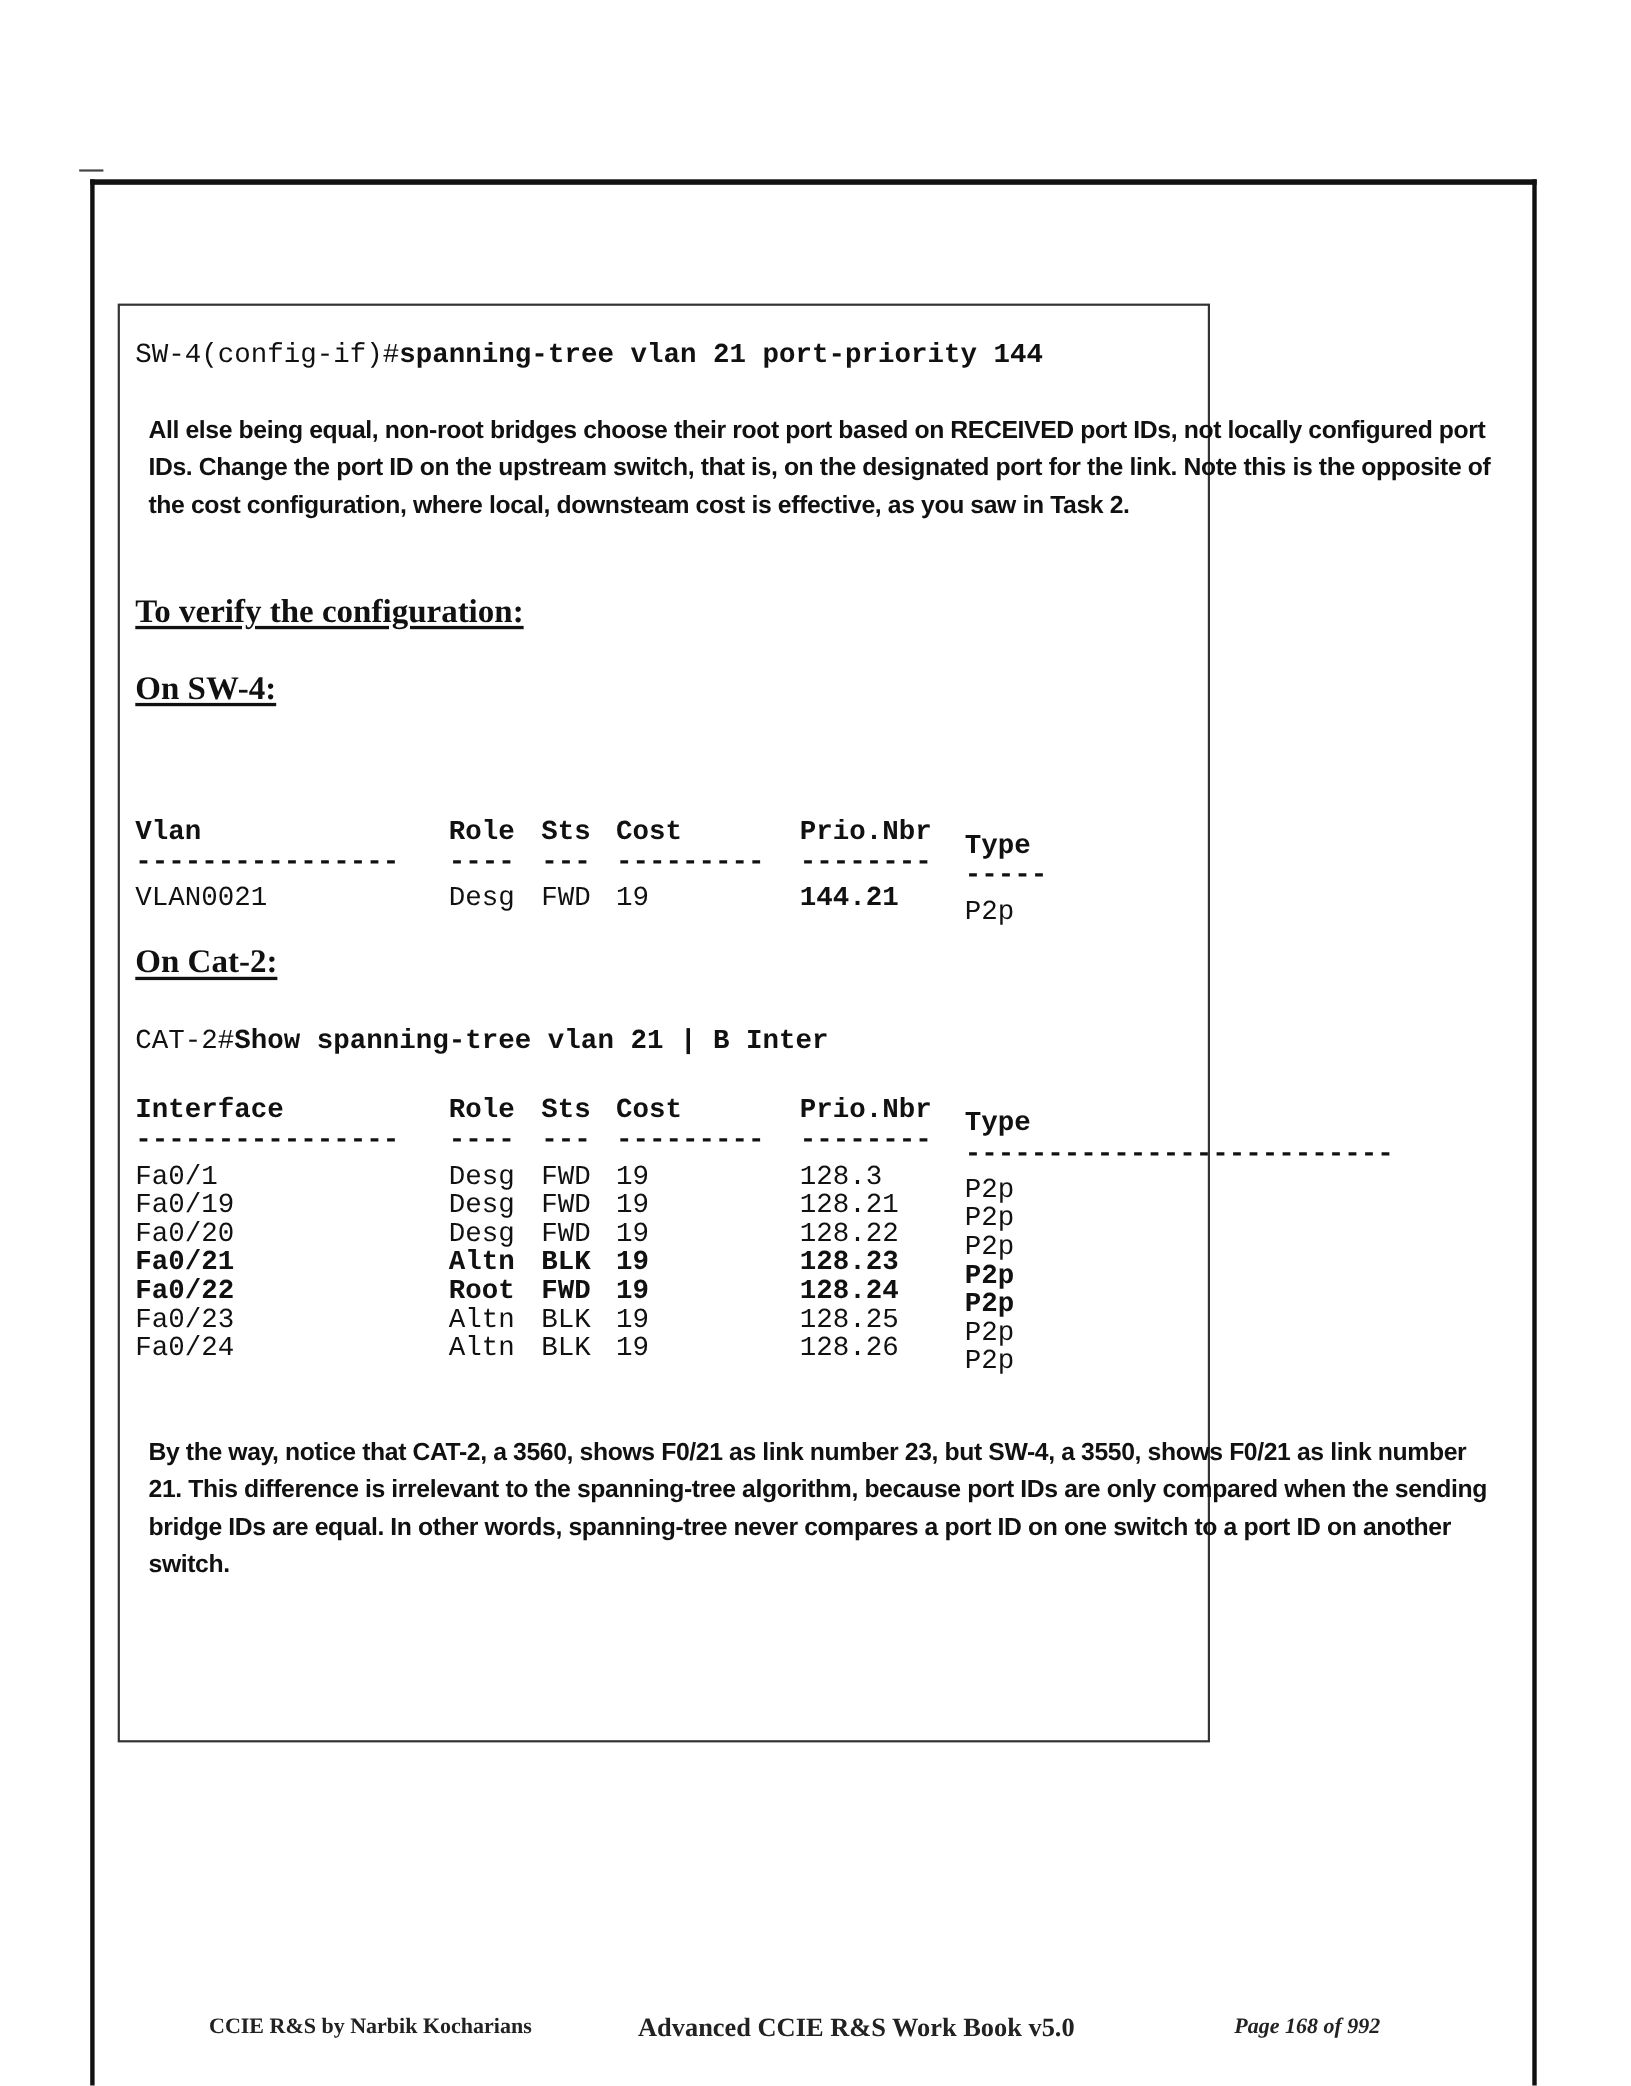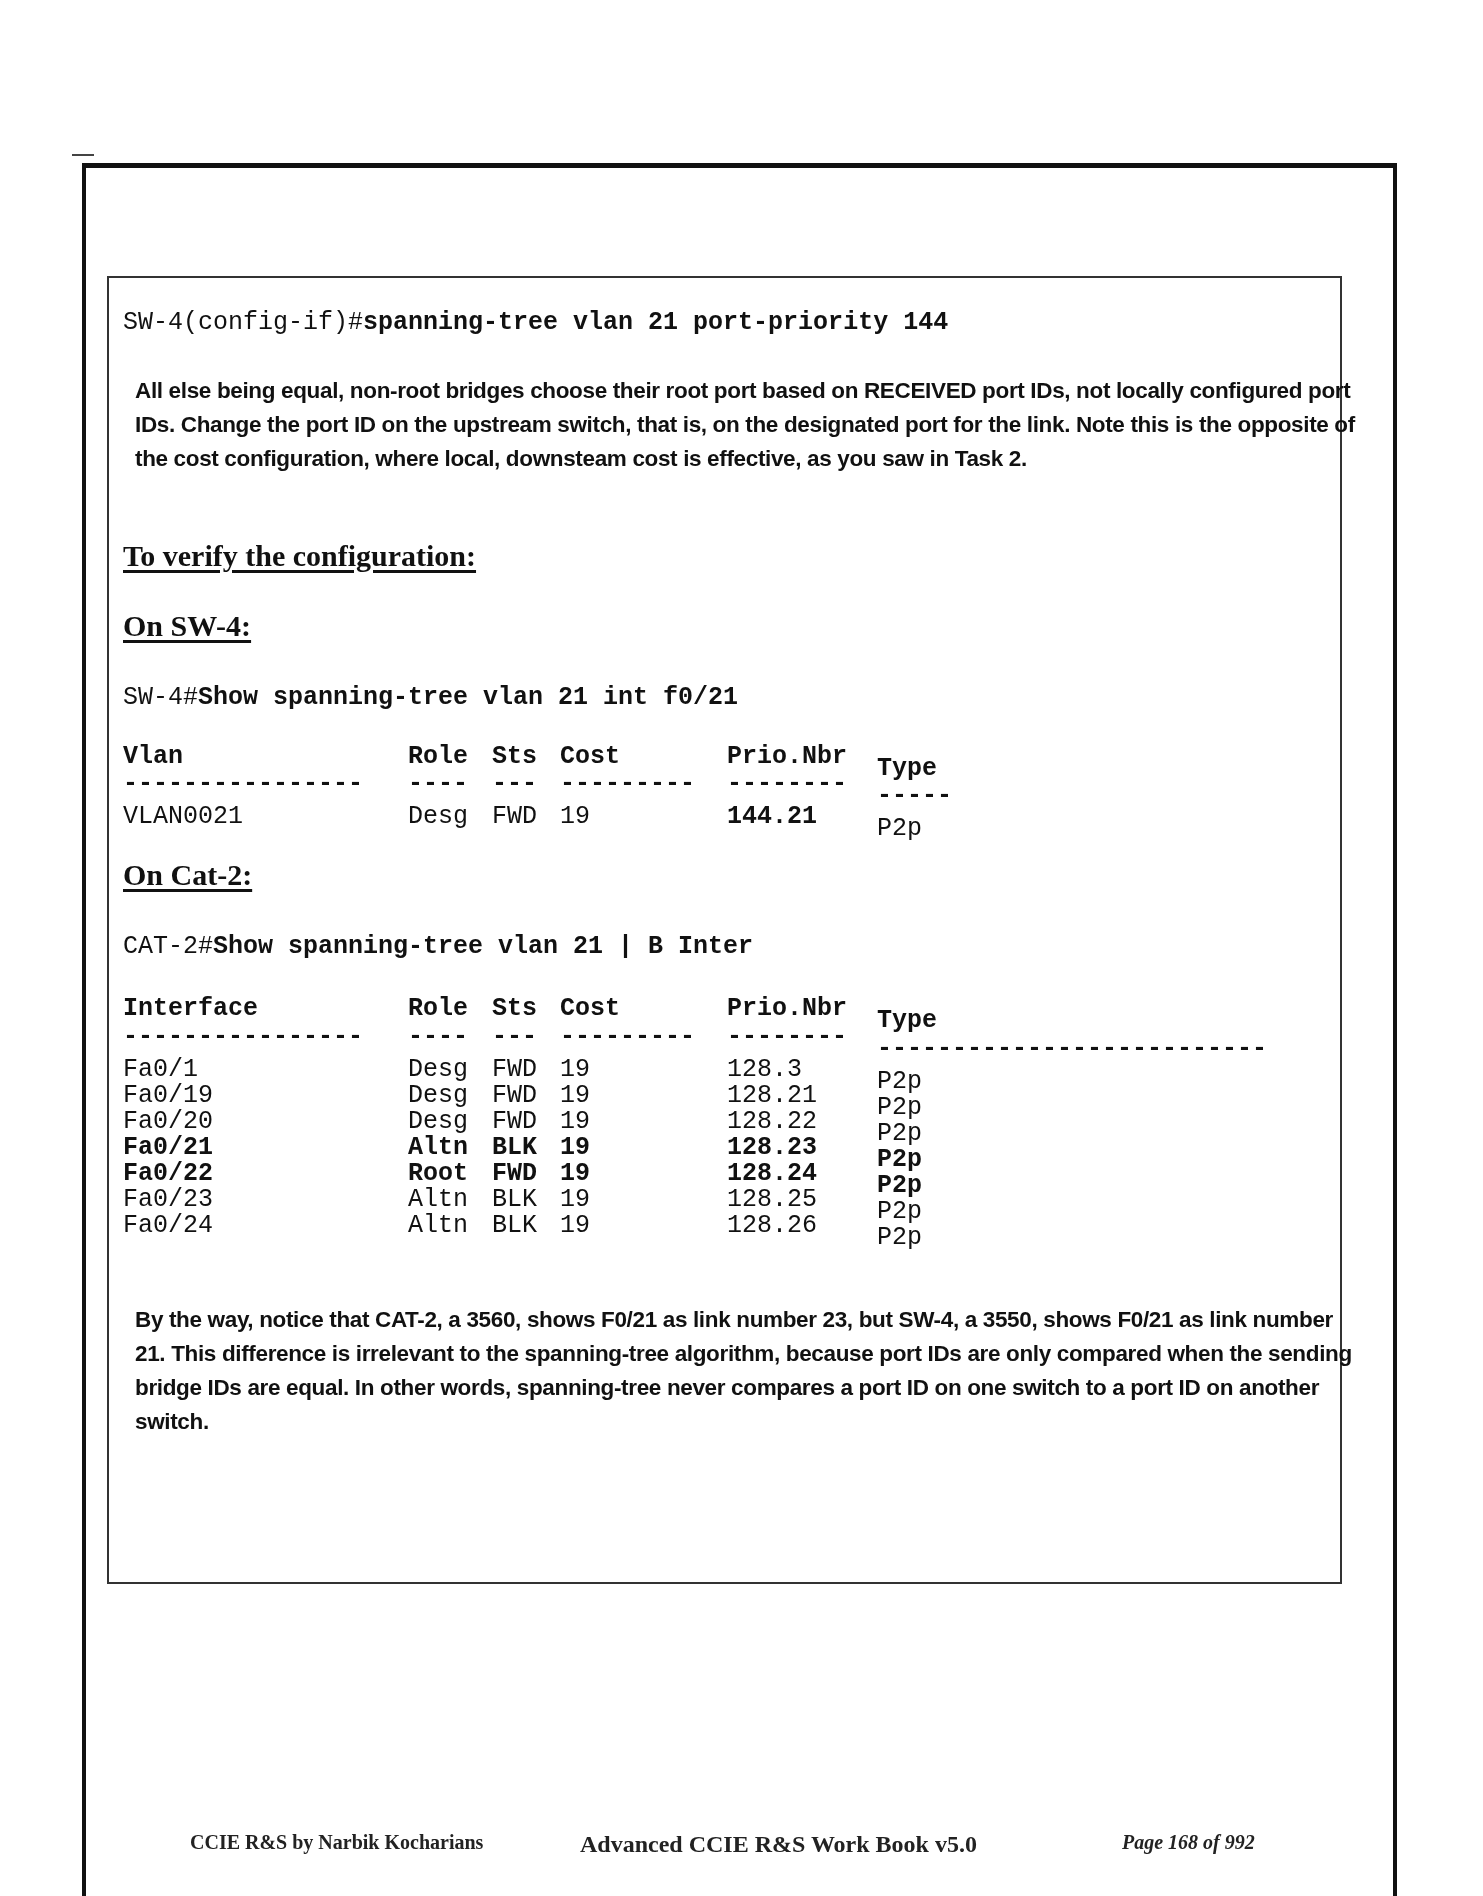--- a/index.html
+++ b/index.html
@@ -1,19 +1,19 @@
 <!DOCTYPE html>
 <html><head>
 <meta charset="utf-8">
 <style>
   html, body { margin: 0; padding: 0; background: #ffffff; }
   body { width: 1483px; height: 1896px; position: relative; overflow: hidden; font-family: "Liberation Serif", serif; color: #111; }
   .scanmark { position: absolute; left: 72px; top: 154px; width: 22px; height: 2px; background: #444; }
   .outer-frame { position: absolute; left: 82px; top: 163px; width: 1307px; height: 1750px; border-left: 4px solid #111; border-right: 4px solid #111; border-top: 5px solid #111; }
-  .content-box { position: absolute; left: 107px; top: 276px; width: 1235px; height: 1308px; border: 2px solid #333; box-sizing: border-box; }
+  .content-box { position: absolute; left: 107px; top: 276px; width: 993px; height: 1308px; border: 2px solid #333; box-sizing: border-box; }
   .mono { font-family: "Liberation Mono", monospace; font-size: 25px; white-space: pre; line-height: 32px; }
   .b { font-weight: bold; }
   .cmd { position: absolute; left: 14px; }
   .para { position: absolute; left: 26px; width: 1225px; font-family: "Liberation Sans", sans-serif; font-weight: bold; font-size: 22.5px; line-height: 34px; letter-spacing: -0.35px; color: #111; }
   .heading { position: absolute; left: 14px; font-family: "Liberation Serif", serif; font-weight: bold; font-size: 30px; text-decoration: underline; text-underline-offset: 4px; }
   .tbl-row { position: absolute; left: 14px; height: 32px; }
   .cell { position: absolute; top: 0; white-space: pre; font-family: "Liberation Mono", monospace; font-size: 25px; line-height: 32px; }
   .c-name { left: 0; } .c-role { left: 285px; } .c-sts { left: 369px; text-align: right; } .c-cost { left: 437px; } .c-prio { left: 604px; } .c-type { left: 754px; margin-top: 12px; }
   .footer { position: absolute; font-family: "Liberation Serif", serif; color: #222; margin-top: 44px; }
   .footer-left { left: 190px; top: 1787px; font-size: 20px; font-weight: bold; }
@@ -29,21 +29,20 @@
 
 <div class="content-box">
 
   <div class="mono cmd" style="top:29px;"><span>SW-4(config-if)#</span><span class="b">spanning-tree vlan 21 port-priority 144</span></div>
 
   <div class="para" style="top:96px;">All else being equal, non-root bridges choose their root port based on RECEIVED port IDs, not locally configured port IDs. Change the port ID on the upstream switch, that is, on the designated port for the link. Note this is the opposite of the cost configuration, where local, downsteam cost is effective, as you saw in Task 2.</div>
 
   <div class="heading" style="top:261px;">To verify the configuration:</div>
   <div class="heading" style="top:331px;">On SW-4:</div>
 
-  <div class="mono cmd" style="top:404px;"><span>SW-4#</span><span class="b">Show spanning-tree vlan 21 int f0/21</span></div>
 
   <div class="tbl-row b" style="top:463px;">
     <span class="cell c-name">Vlan</span>
     <span class="cell c-role">Role</span>
     <span class="cell c-sts">Sts</span>
     <span class="cell c-cost">Cost</span>
     <span class="cell c-prio">Prio.Nbr</span>
     <span class="cell c-type">Type</span>
   </div>
   <div class="tbl-row b" style="top:490px;">

